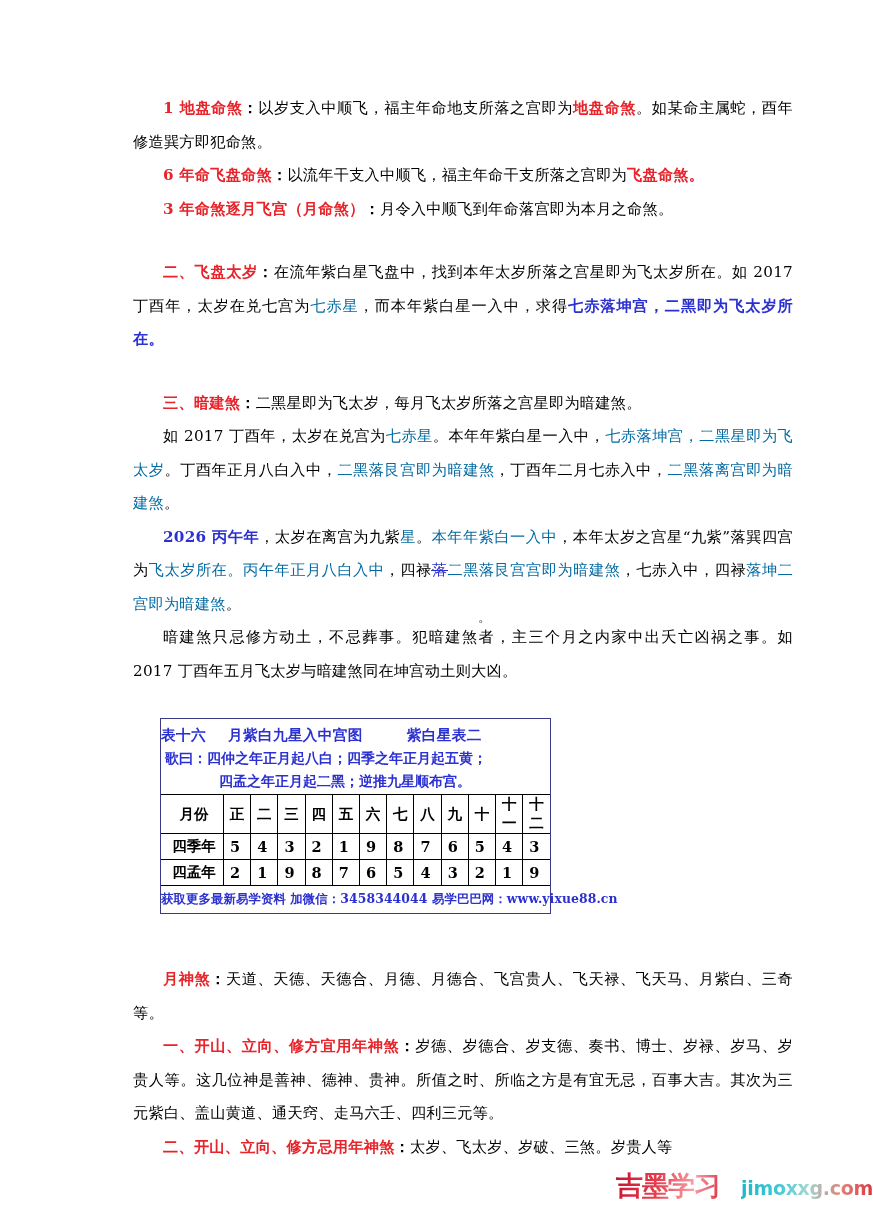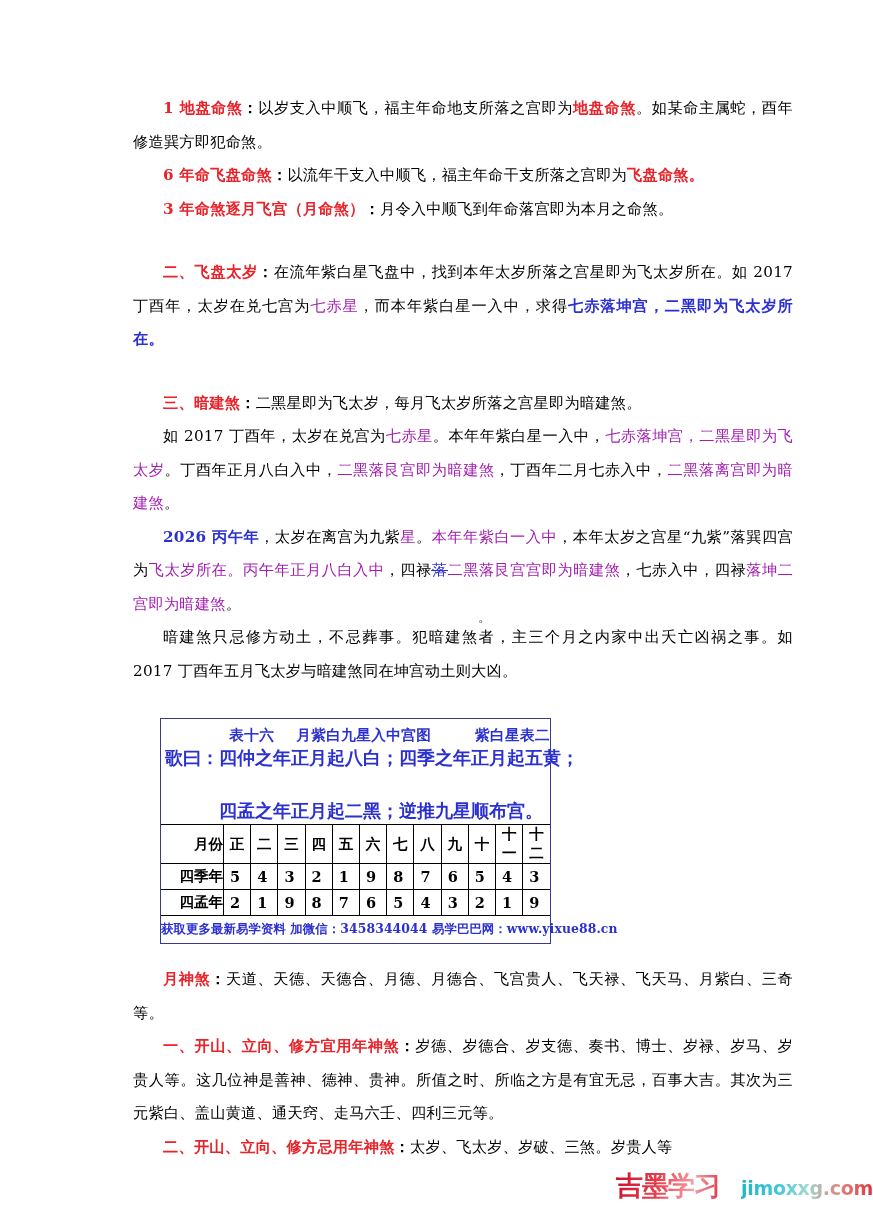--- a/index.html
+++ b/index.html
@@ -39,21 +39,21 @@
     text-align: justify;
     text-justify: inter-ideograph;
     letter-spacing: 0.25px;
     text-indent: 0;
   }
   p.indent {
     text-indent: 30px;
   }
   .spacer-lg { height: 30px; }
   .redb   { color: #e8232a; font-weight: bold; }
-  .blue   { color: #a21caf; }
+  .blue   { color: #0369a1; }
   .blueb  { color: #2b30d0; font-weight: bold; }
   .bold   { font-weight: bold; }
 
   .strike-edit {
     position: relative;
     color: #2b30d0;
   }
   .strike-edit::after {
     content: "";
     position: absolute;
@@ -75,57 +75,57 @@
     position: absolute;
     left: 160px;
     top: 718px;
     width: 391px;
     border: 1.6px solid #3a3a8c;
     background: #fff;
     box-sizing: border-box;
     padding: 0;
   }
   .tbl-title {
-    text-align: right;
+    text-align: left;
     color: #2b30d0;
     font-weight: bold;
     font-size: 14.6px;
     line-height: 25px;
     padding-top: 3px;
     letter-spacing: 0.4px;
     white-space: pre;
   }
   .tbl-song {
     color: #2b30d0;
     font-weight: bold;
-    font-size: 18px;
+    font-size: 14px;
     line-height: 22.5px;
     padding: 0 2px 2px 4px;
     white-space: pre;
   }
-  .tbl-song .l2 { display: block; padding-left: 54px; margin-top: 30px; }
+  .tbl-song .l2 { display: block; padding-left: 54px; }
 
   table.grid {
     border-collapse: collapse;
     width: 100%;
     table-layout: fixed;
   }
   table.grid td, table.grid th {
     border: 1.1px solid #000;
     height: 25px;
     text-align: center;
     font-size: 14.5px;
     font-weight: bold;
     padding: 0;
     color: #000;
   }
   table.grid th { font-weight: bold; }
   table.grid td.rowhead, table.grid th.rowhead {
     width: 58px;
-    text-align: right;
+    text-align: center;
     padding-left: 4px;
     font-weight: bold;
   }
   table.grid td.val {
     text-align: left;
     padding-left: 6px;
   }
   table.grid tr td:first-child, table.grid tr th:first-child { border-left: none; }
   table.grid tr td:last-child, table.grid tr th:last-child { border-right: none; }
 

